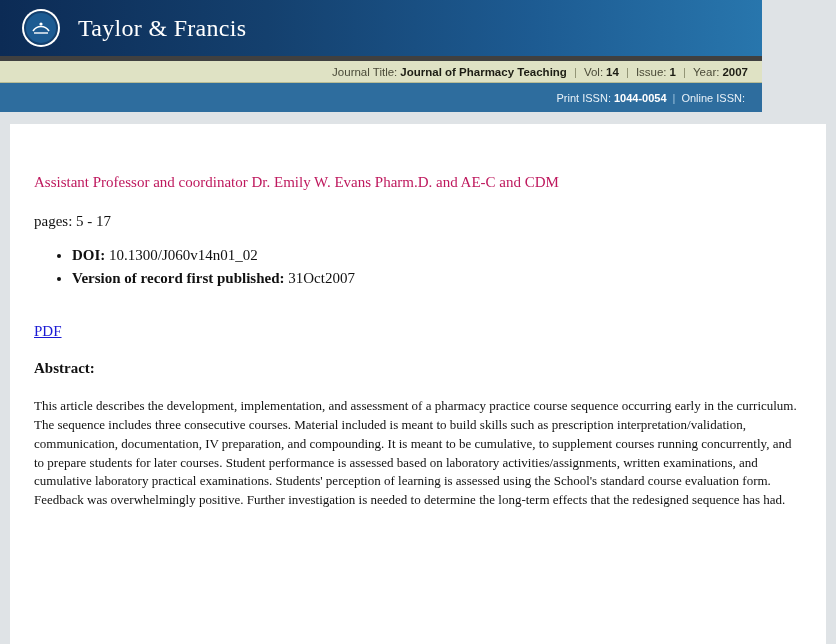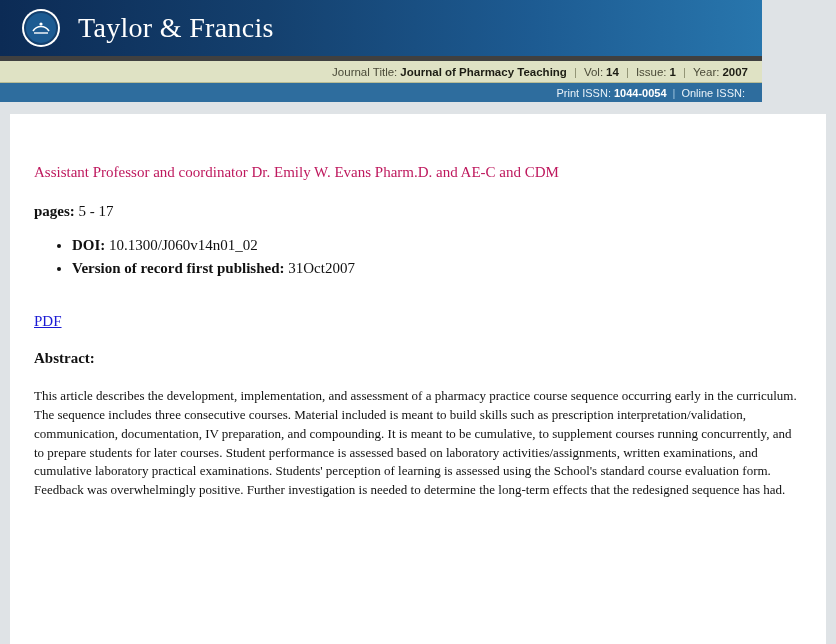--- a/index.html
+++ b/index.html
@@ -45,21 +45,21 @@
     border: 2px solid #14406e;
     background: #1d5b92;
     display: flex;
     align-items: center;
     justify-content: center;
   }
   .brand-logo-inner svg { display:block; }
   .brand-name {
     color: #ffffff;
     font-family: "Liberation Serif", serif;
-    font-size: 28px;
+    font-size: 24px;
     letter-spacing: 0.3px;
     margin-left: 18px;
     font-weight: normal;
   }
 
   .meta-bar {
     height: 27px;
     background: #dfe2c4;
     border-top: 5px solid #404040;
     border-bottom: 1px solid #b9bd96;
@@ -70,21 +70,21 @@
     box-sizing: border-box;
     font-family: "Liberation Sans", sans-serif;
     font-size: 11.5px;
     color: #3a3a2c;
   }
   .meta-bar .lbl { color: #4a4a38; }
   .meta-bar .val { font-weight: bold; color: #1d1d14; margin-left: 3px; }
   .meta-sep { margin: 0 7px; color: #8d9070; }
 
   .issn-bar {
-    height: 19px;
+    height: 29px;
     background: #2e6d9e;
     display: flex;
     align-items: center;
     justify-content: flex-end;
     padding-right: 14px;
     box-sizing: border-box;
     font-family: "Liberation Sans", sans-serif;
     font-size: 11px;
     color: #e8f1f8;
   }
@@ -123,21 +123,21 @@
     color: #be185d;
     margin: 16px 0 22px 0;
   }
 
   .pages-line {
     font-family: "Liberation Serif", serif;
     font-size: 15px;
     color: #111111;
     margin: 0 0 14px 0;
   }
-  .pages-line .k { font-weight: bold; }
+  .pages-line .k { font-weight: normal; }
 
   ul.details {
     margin: 0 0 22px 0;
     padding-left: 38px;
   }
   ul.details li {
     font-family: "Liberation Serif", serif;
     font-size: 15px;
     color: #111111;
     line-height: 1.5;

